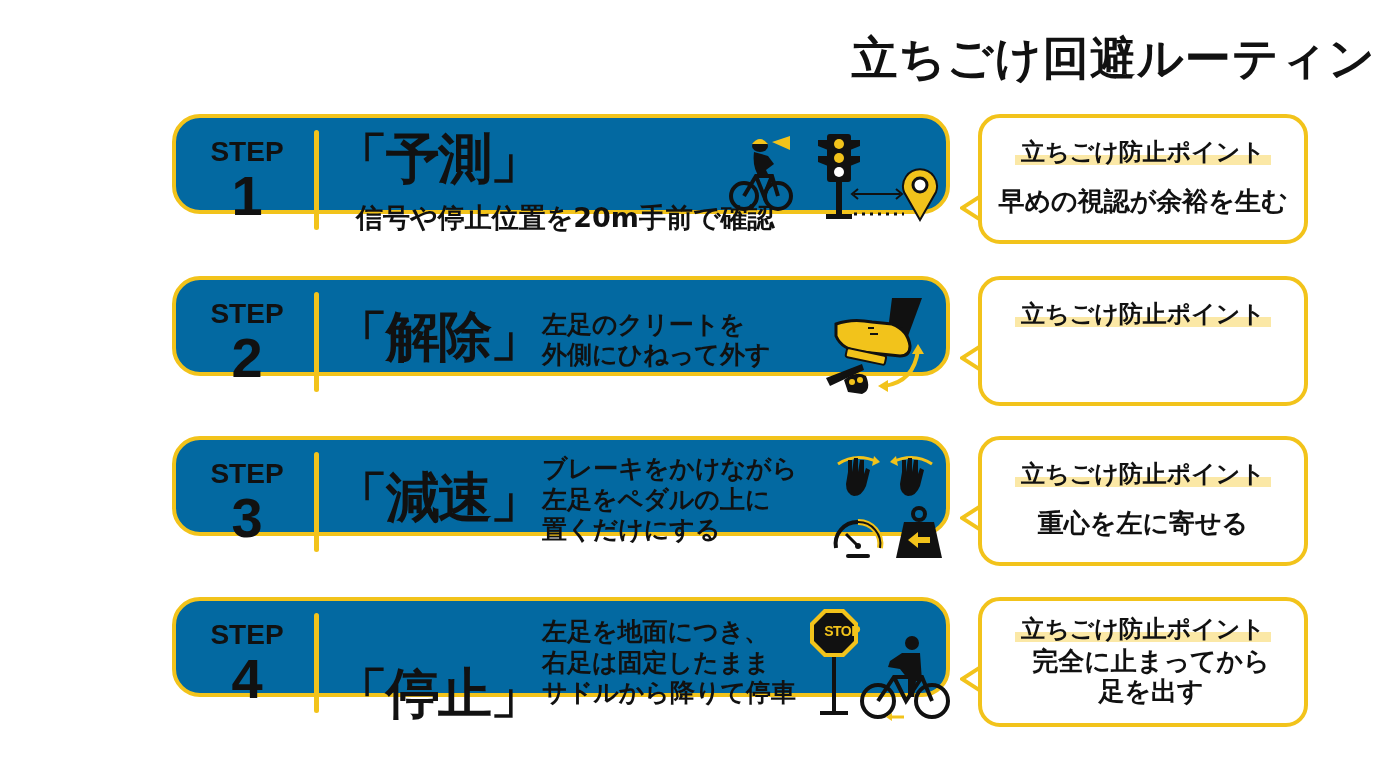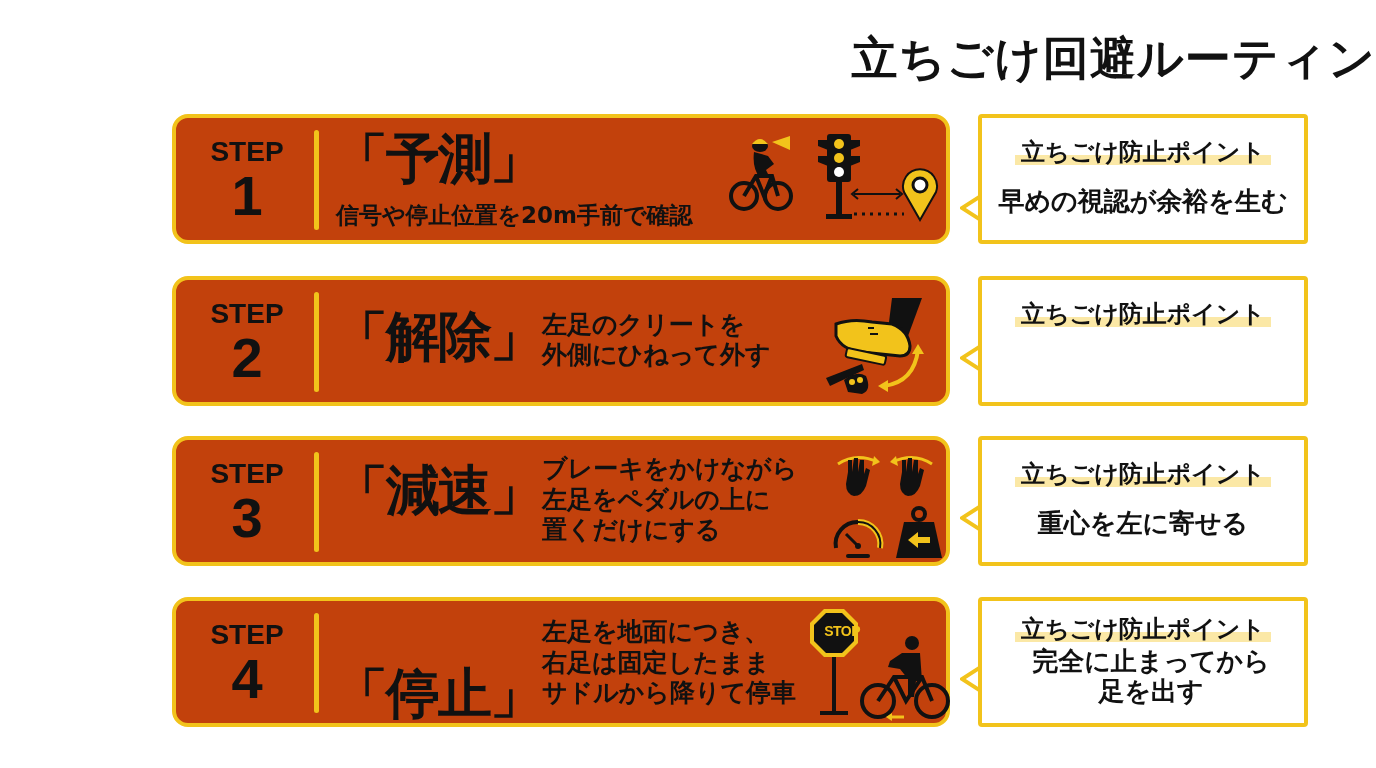--- a/index.html
+++ b/index.html
@@ -6,22 +6,22 @@
     html, body { width: 1376px; height: 768px; background: #ffffff; overflow: hidden; }
     body { font-family: "DejaVu Sans", "Liberation Sans", sans-serif; color: #111; position: relative; }
 
     .title {
       position: absolute; left: 0; top: 28px; width: 1376px; text-align: right;
       font-size: 46px; font-weight: bold; letter-spacing: 1px; color: #111;
     }
 
     .row { position: absolute; left: 172px; width: 1140px; height: 132px; }
     .card {
-      position: absolute; left: 0; top: 0; width: 778px; height: 130px;
-      border: 4px solid #F2C31B; border-radius: 16px; background: #c2410c;
+      position: absolute; left: 0; top: 0; width: 778px; height: 100px;
+      border: 4px solid #F2C31B; border-radius: 28px; background: #0369a1;
     }
     .step-label {
       position: absolute; left: 16px; top: 20px; width: 110px; text-align: center;
       font-family: "Liberation Sans", sans-serif; font-weight: bold; line-height: 1;
     }
     .step-word { font-size: 28px; display: block; }
     .step-num { font-size: 56px; display: block; margin-top: 2px; }
     .divider {
       position: absolute; left: 138px; top: 12px; width: 5px; height: 100px;
       background: #F2C31B; border-radius: 3px;
@@ -30,21 +30,21 @@
       position: absolute; left: 158px; top: 22px; font-size: 54px; font-weight: bold;
       line-height: 1; letter-spacing: -2px; white-space: nowrap;
     }
     .desc {
       position: absolute; font-size: 25px; font-weight: bold; line-height: 1.2; white-space: pre-line;
     }
     .icons { position: absolute; top: 0; }
 
     .bubble {
       position: absolute; left: 806px; top: 0; width: 330px; height: 130px;
-      border: 4px solid #F2C31B; border-radius: 4px; background: #fff;
+      border: 4px solid #F2C31B; border-radius: 22px; background: #fff;
       text-align: center;
     }
     .bubble-tail {
       position: absolute; left: 788px; top: 68px; width: 24px; height: 28px;
     }
     .bubble-head {
       display: inline-block; margin-top: 18px; font-size: 24px; font-weight: bold;
       padding: 0 6px; background: linear-gradient(to bottom, transparent 58%, #FBE8A6 58%, #FBE8A6 92%, transparent 92%);
     }
     .bubble-body {
@@ -57,21 +57,21 @@
 <div class="title">立ちごけ回避ルーティン</div>
 
 <div class="row" style="top:114px;">
   <div class="card">
     <div class="step-label">
       <span class="step-word">STEP</span>
       <span class="step-num">1</span>
     </div>
     <div class="divider"></div>
     <div class="heading" style="top:14px;">「予測」</div>
-    <div class="desc" style="left:160px; top:84px; font-size:23px;">信号や停止位置を20m手前で確認</div>
+    <div class="desc" style="left:180px; top:84px; font-size:27px;">信号や停止位置を20m手前で確認</div>
     <div class="icons" style="left:548px; top:10px;">
       <svg width="90" height="80" viewBox="0 0 90 80" style="position:absolute; left:0; top:6px;">
         <circle cx="20" cy="62" r="13" fill="none" stroke="#111" stroke-width="4"></circle>
         <circle cx="54" cy="62" r="13" fill="none" stroke="#111" stroke-width="4"></circle>
         <path d="M20 62 L32 42 L48 42 L54 62 M32 42 L40 62 L48 42" fill="none" stroke="#111" stroke-width="4"></path>
         <path d="M30 18 Q28 34 36 44 L46 44 L42 36 L50 30 L44 22 Z" fill="#111"></path>
         <ellipse cx="36" cy="12" rx="8" ry="6" fill="#111"></ellipse>
         <path d="M28 10 Q36 0 44 10 Z" fill="#F2C31B"></path>
         <polygon points="48,8 66,2 66,16" fill="#F2C31B"></polygon>
       </svg>
@@ -141,21 +141,21 @@
   </div>
 </div>
 
 <div class="row" style="top:436px;">
   <div class="card">
     <div class="step-label">
       <span class="step-word">STEP</span>
       <span class="step-num">3</span>
     </div>
     <div class="divider"></div>
-    <div class="heading" style="top:24px;">「減速」</div>
+    <div class="heading" style="top:31px;">「減速」</div>
     <div class="desc" style="left:366px; top:14px; line-height:1.22;">ブレーキをかけながら
 左足をペダルの上に
 置くだけにする</div>
     <div class="icons" style="left:652px; top:12px;">
       <svg width="48" height="48" viewBox="0 0 48 48" style="position:absolute; left:6px; top:0;">
         <path d="M4 12 Q22 0 44 10" fill="none" stroke="#F2C31B" stroke-width="3"></path>
         <path d="M40 4 L46 10 L38 14 Z" fill="#F2C31B"></path>
         <path d="M14 20 L14 8 L18 8 L18 20 L20 6 L24 6 L24 20 L26 8 L30 8 L30 22 L32 16 L36 18 L32 34 Q28 44 20 44 Q12 42 12 32 Z" fill="#111"></path>
       </svg>
       <svg width="48" height="48" viewBox="0 0 48 48" style="position:absolute; left:60px; top:0;">

